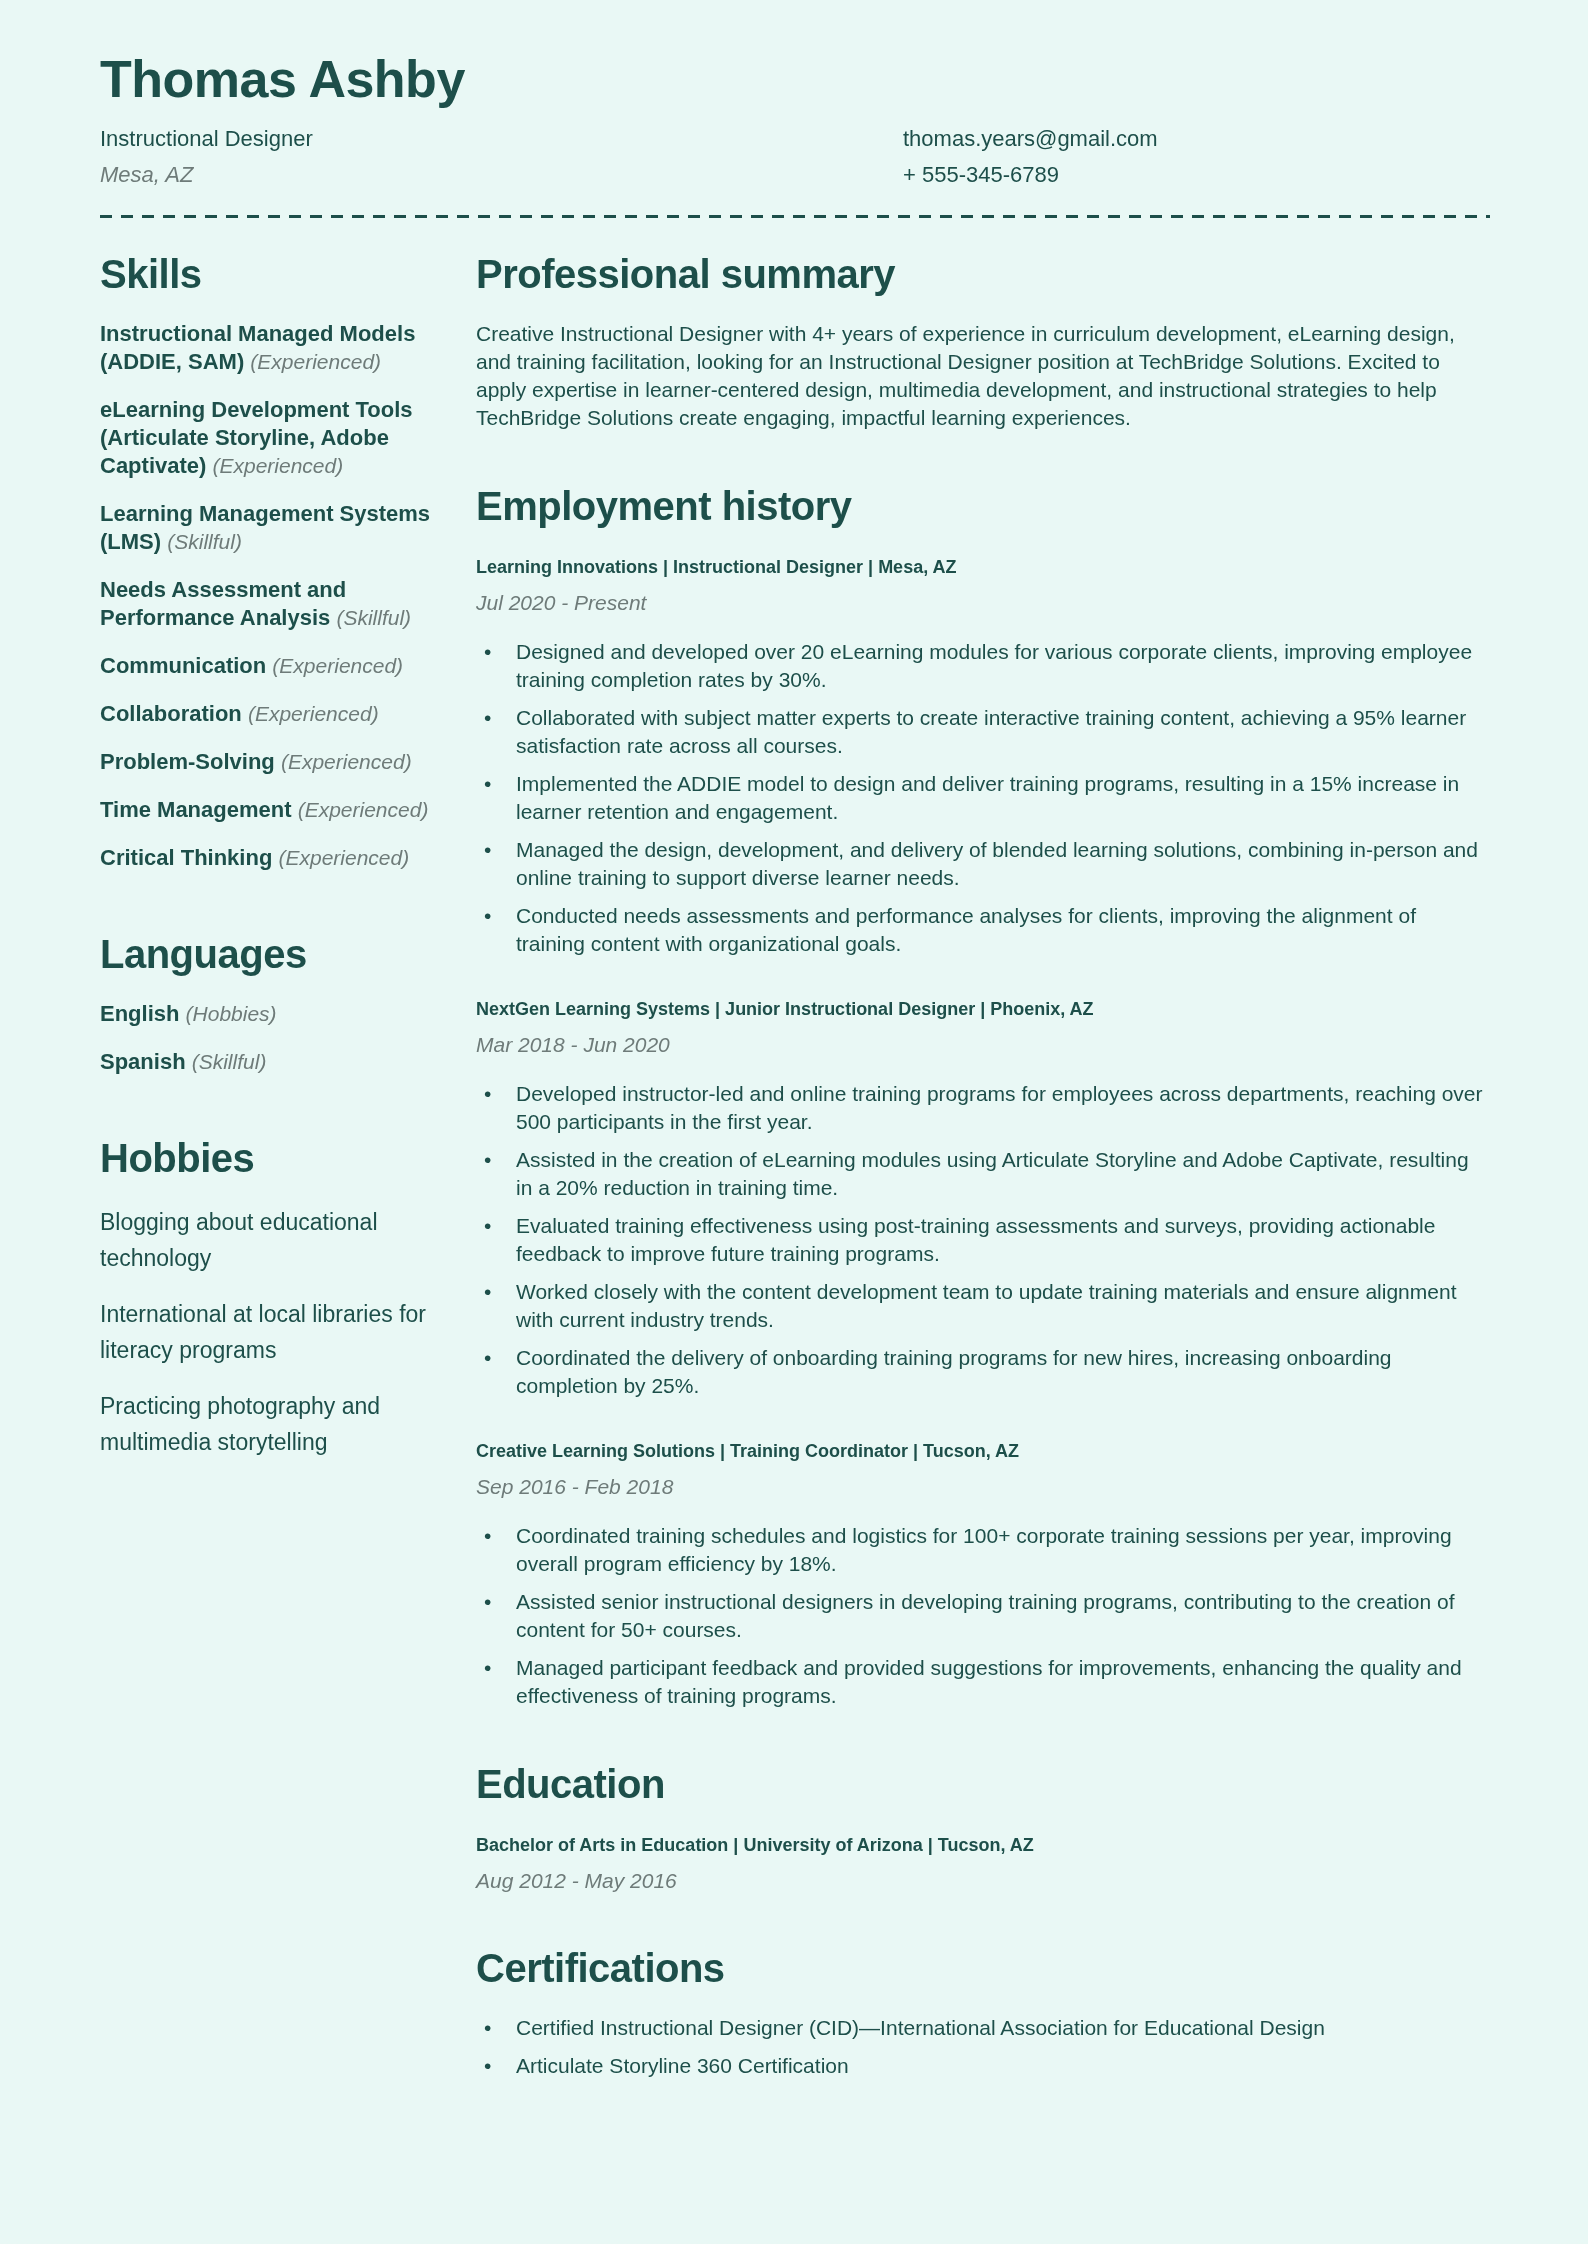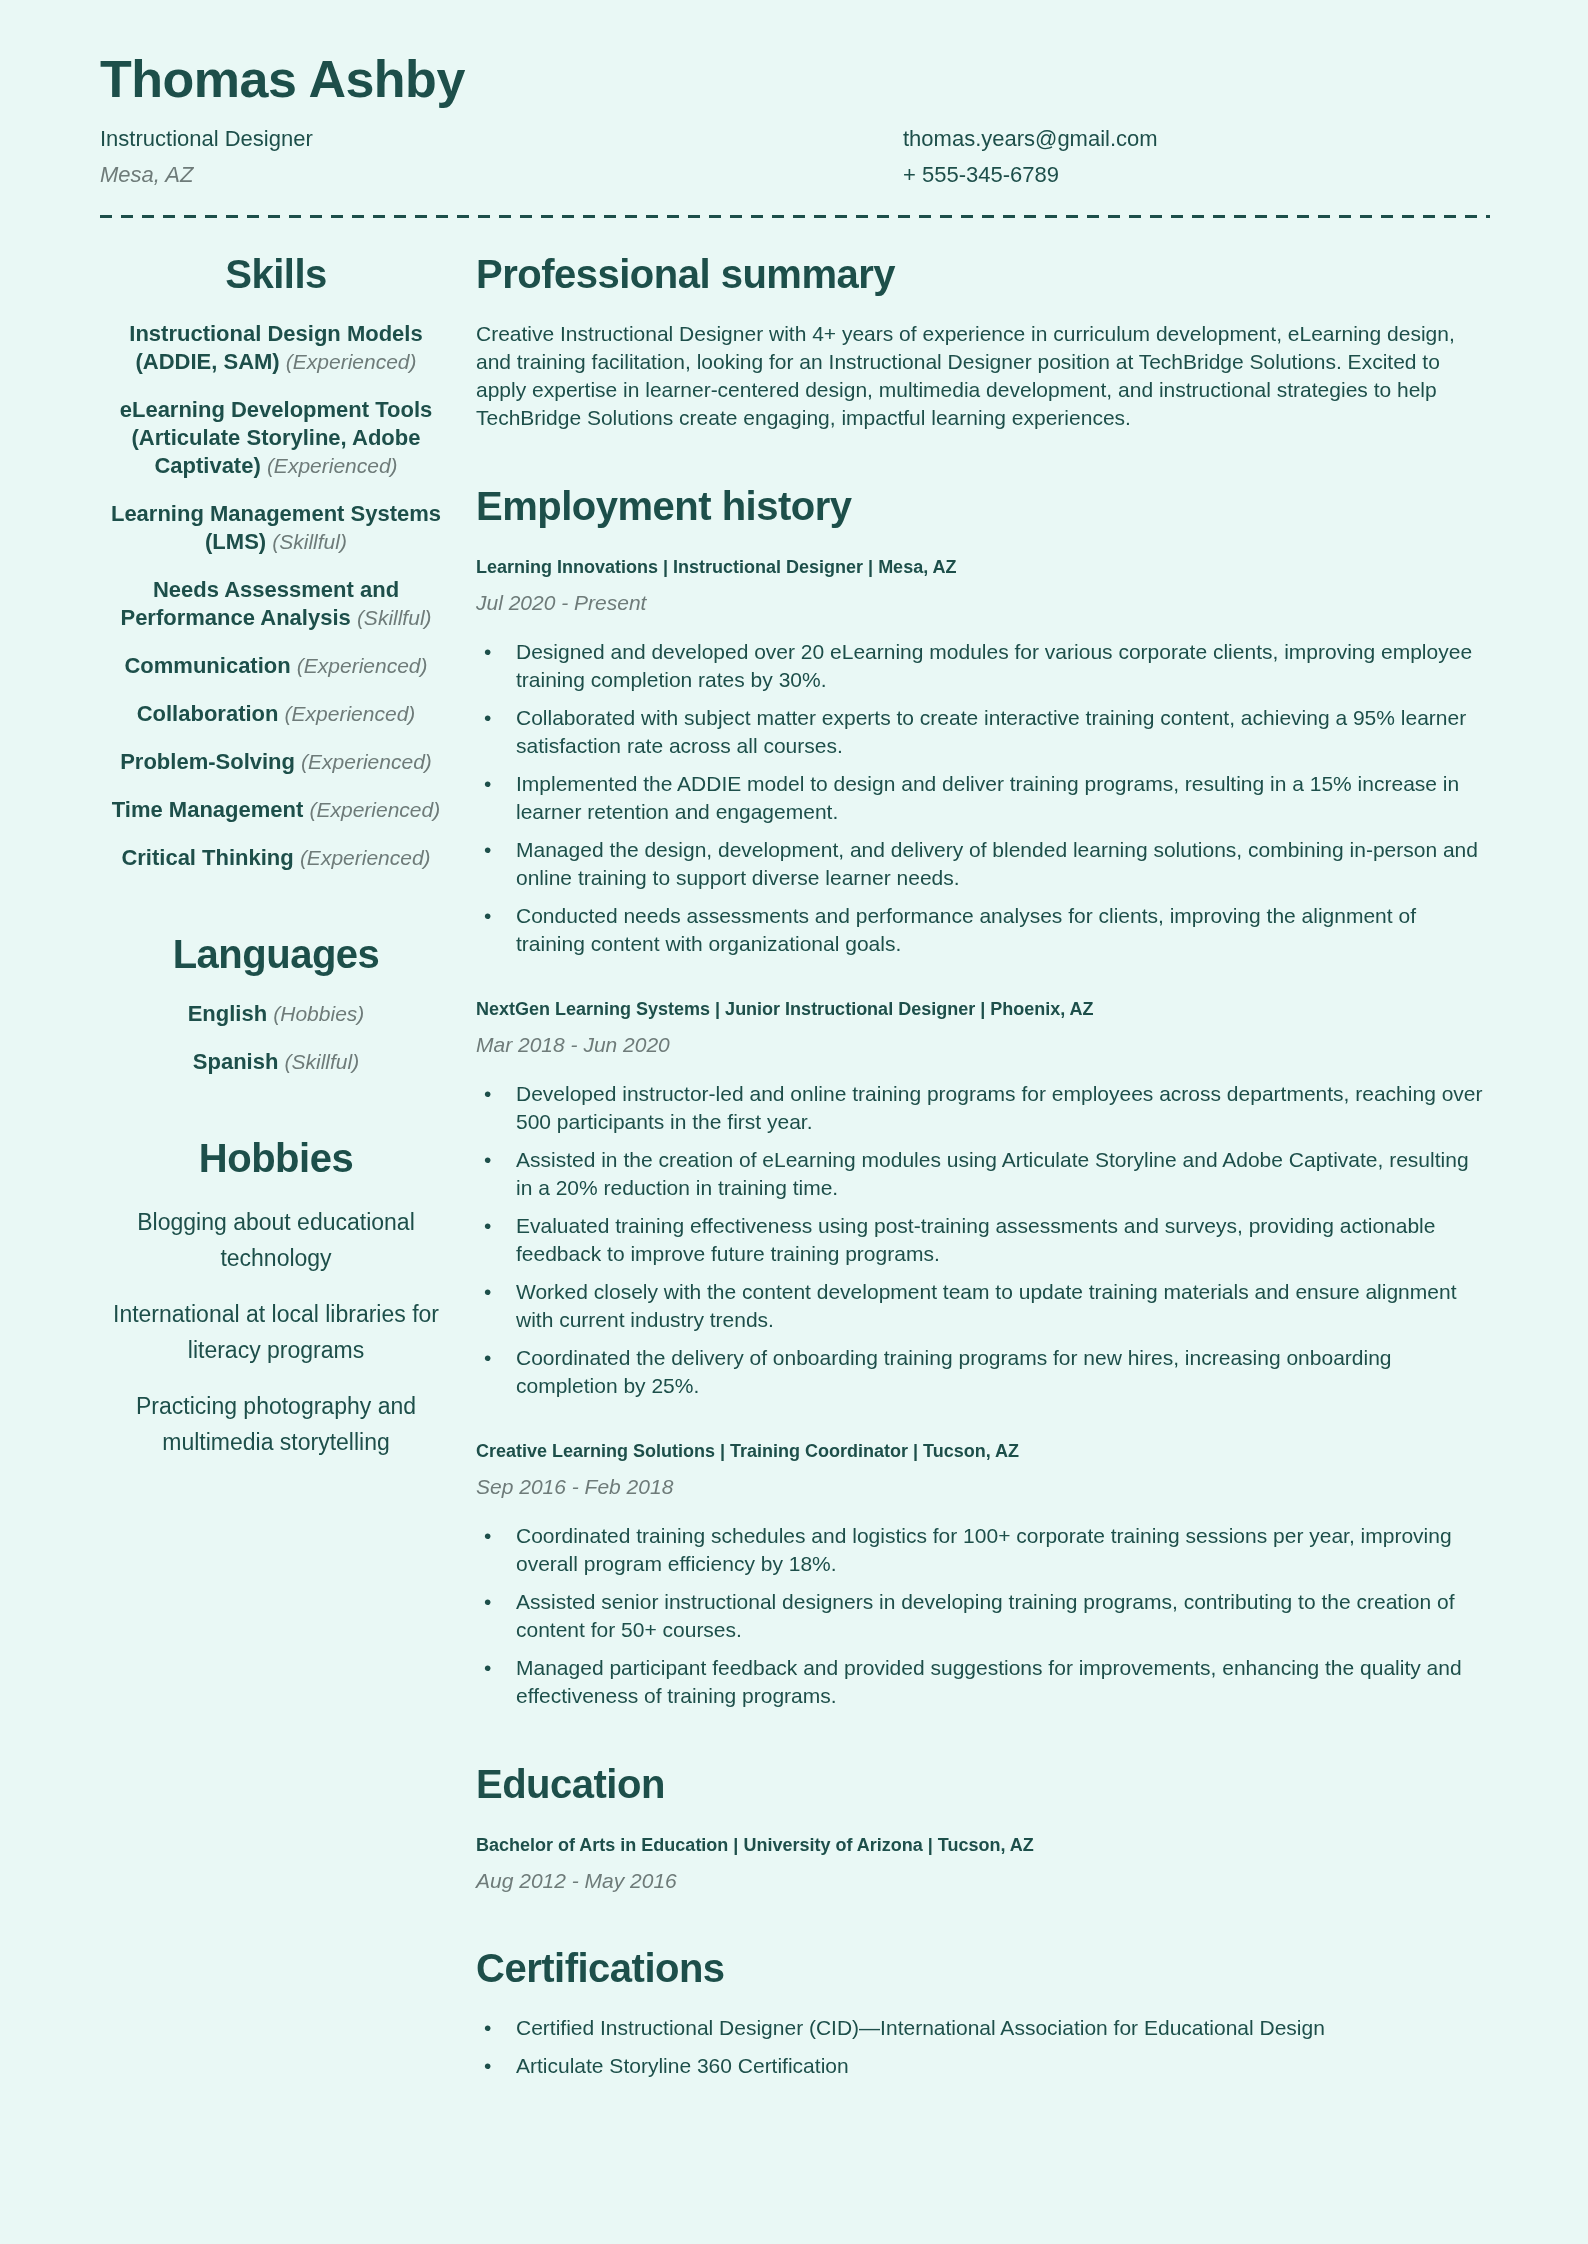--- a/index.html
+++ b/index.html
@@ -44,21 +44,21 @@
   .header-right { flex: 1; }
   .dashed-divider {
     margin-top: 22px;
     height: 3px;
     background: repeating-linear-gradient(90deg,
       var(--ink, #1d4f4a) 0 12px, transparent 12px 21px);
   }
 
   
   .columns { display: flex; gap: 24px; margin-top: 34px; }
-  .col-left { width: 352px; flex: none; text-align: center; }
+  .col-left { width: 352px; flex: none; }
   .col-right { flex: 1; min-width: 0; }
 
   h2.section-heading {
     margin: 0 0 24px;
     font-size: 40px;
     line-height: 1.1;
     font-weight: bold;
     letter-spacing: -0.5px;
     color: var(--ink, #1d4f4a);
   }
@@ -144,21 +144,21 @@
     <div class="dashed-divider"></div>
   </header>
 
   <div class="columns">
 
     <aside class="col-left">
 
       <section>
         <h2 class="section-heading">Skills</h2>
         <div class="skill-item">
-          <span class="skill-name">Instructional Design Models (ADDIE, SAM)</span>
+          <span class="skill-name">Instructional Managed Models (ADDIE, SAM)</span>
           <span class="level">(Experienced)</span>
         </div>
         <div class="skill-item">
           <span class="skill-name">eLearning Development Tools (Articulate Storyline, Adobe Captivate)</span>
           <span class="level">(Experienced)</span>
         </div>
         <div class="skill-item">
           <span class="skill-name">Learning Management Systems (LMS)</span>
           <span class="level">(Skillful)</span>
         </div>

